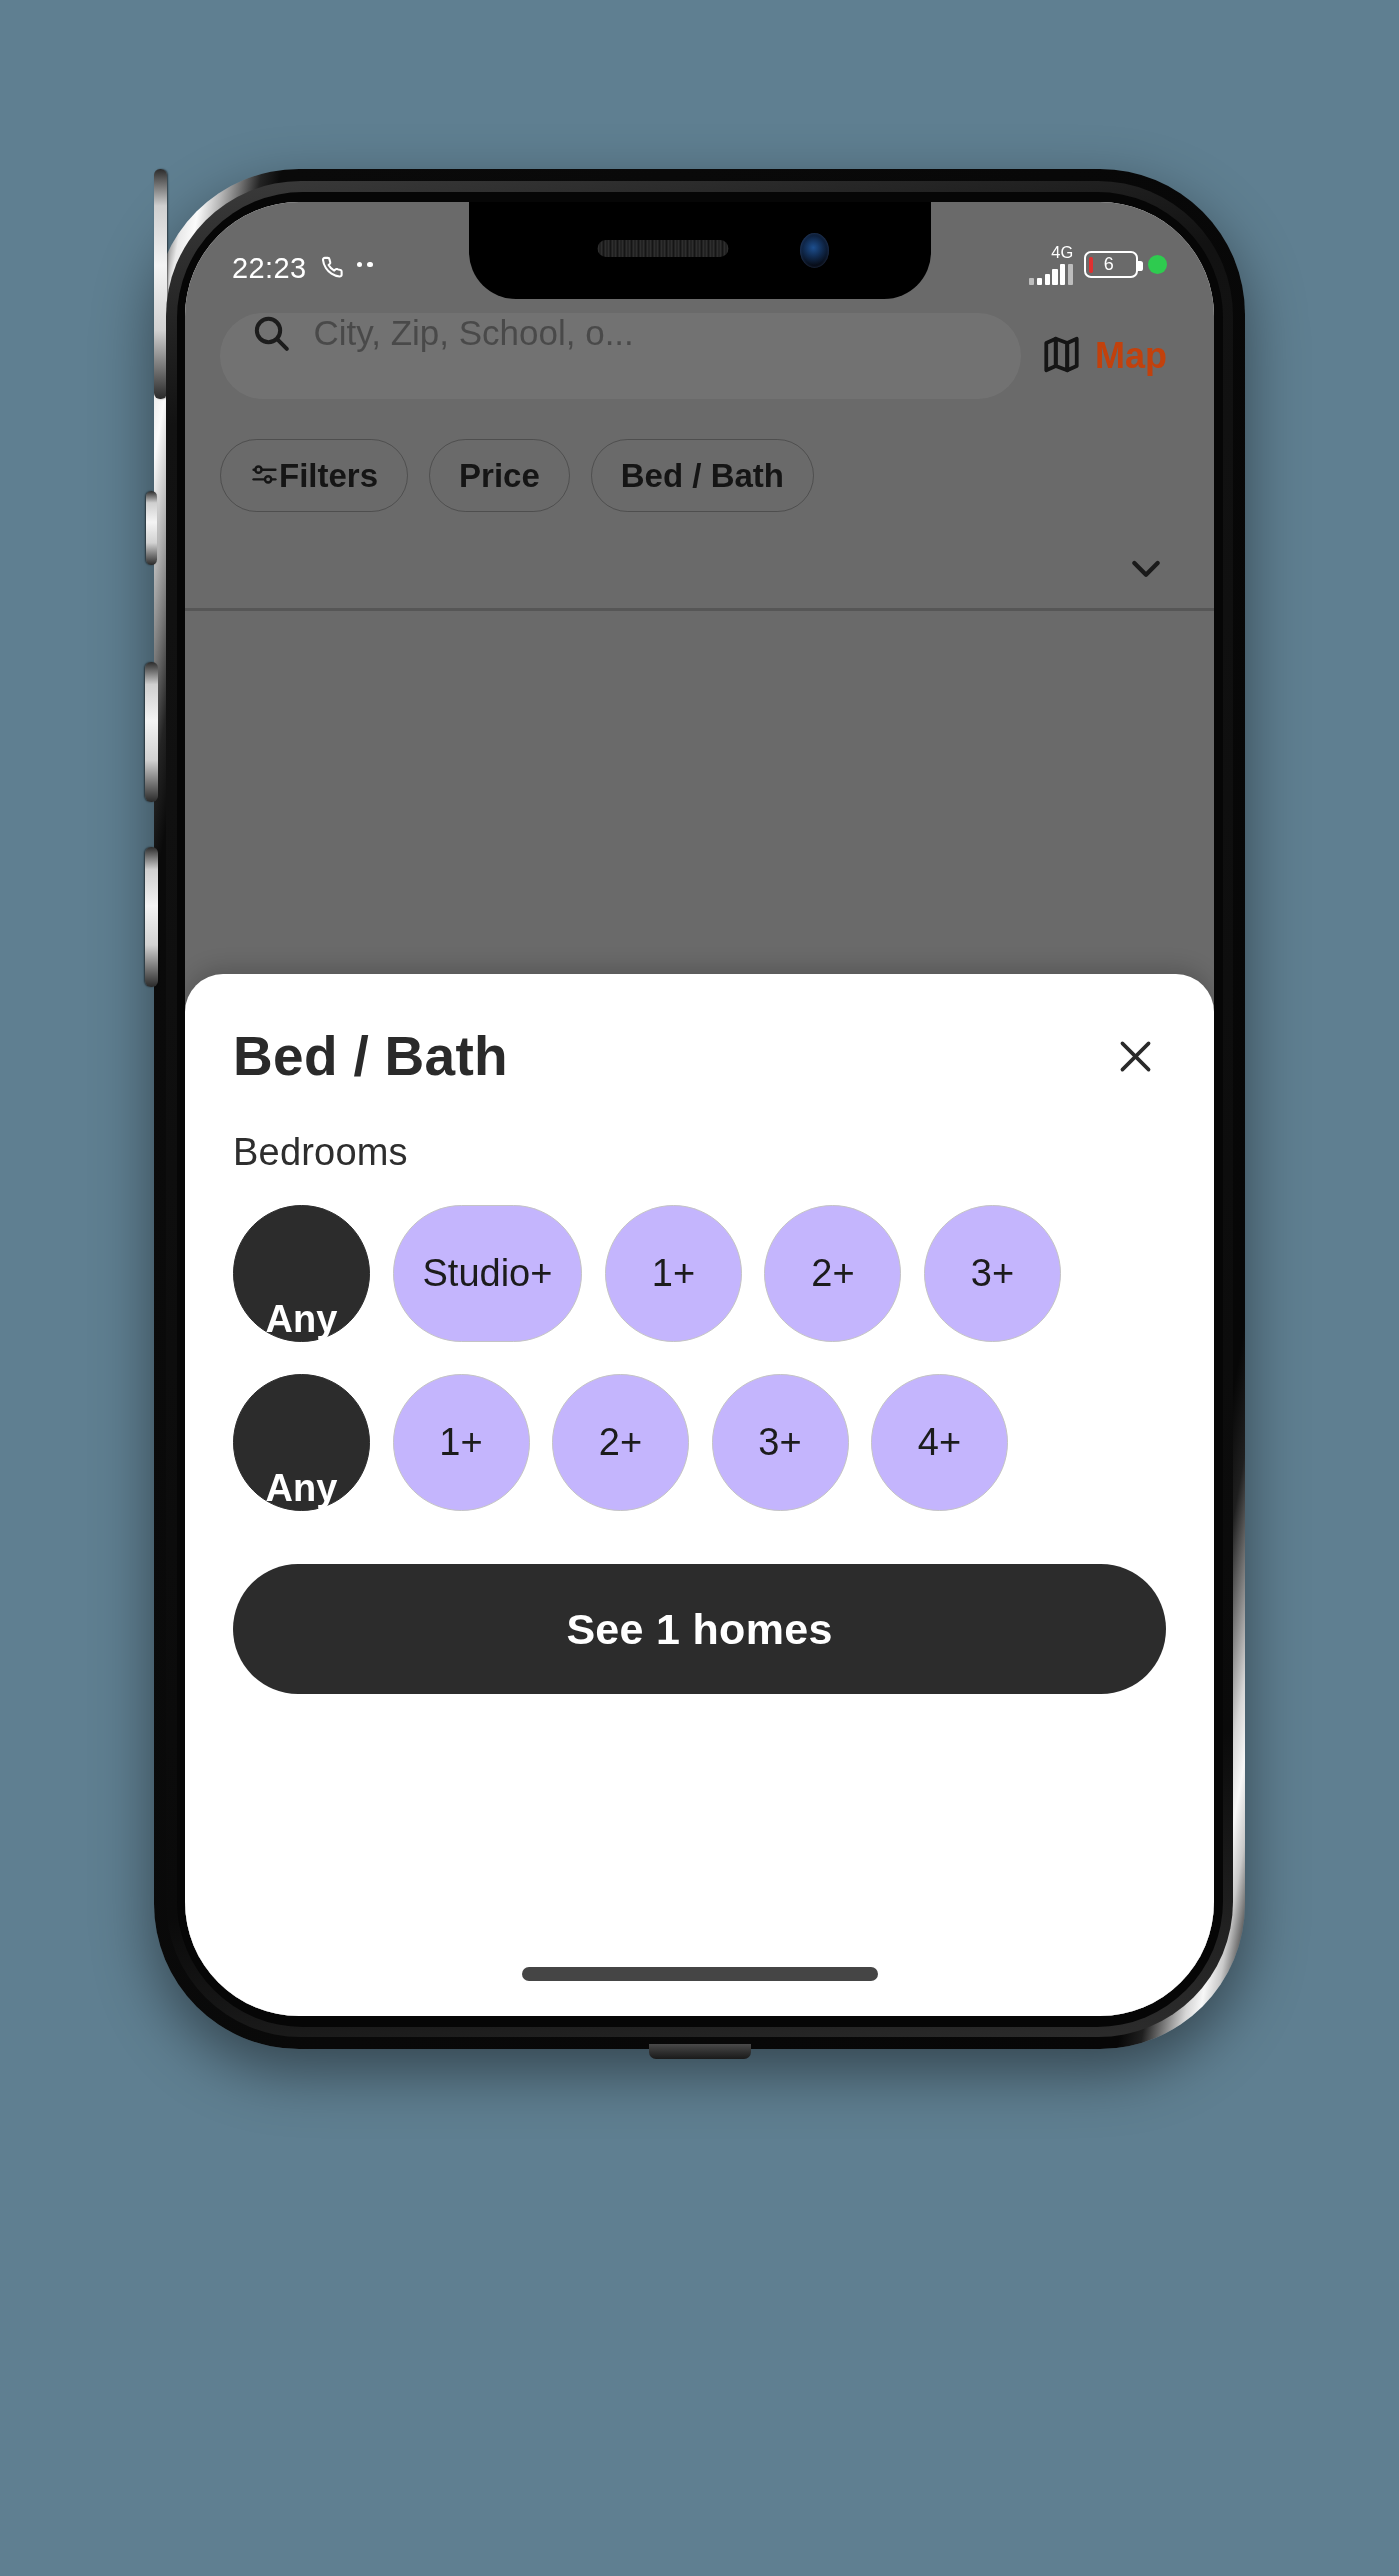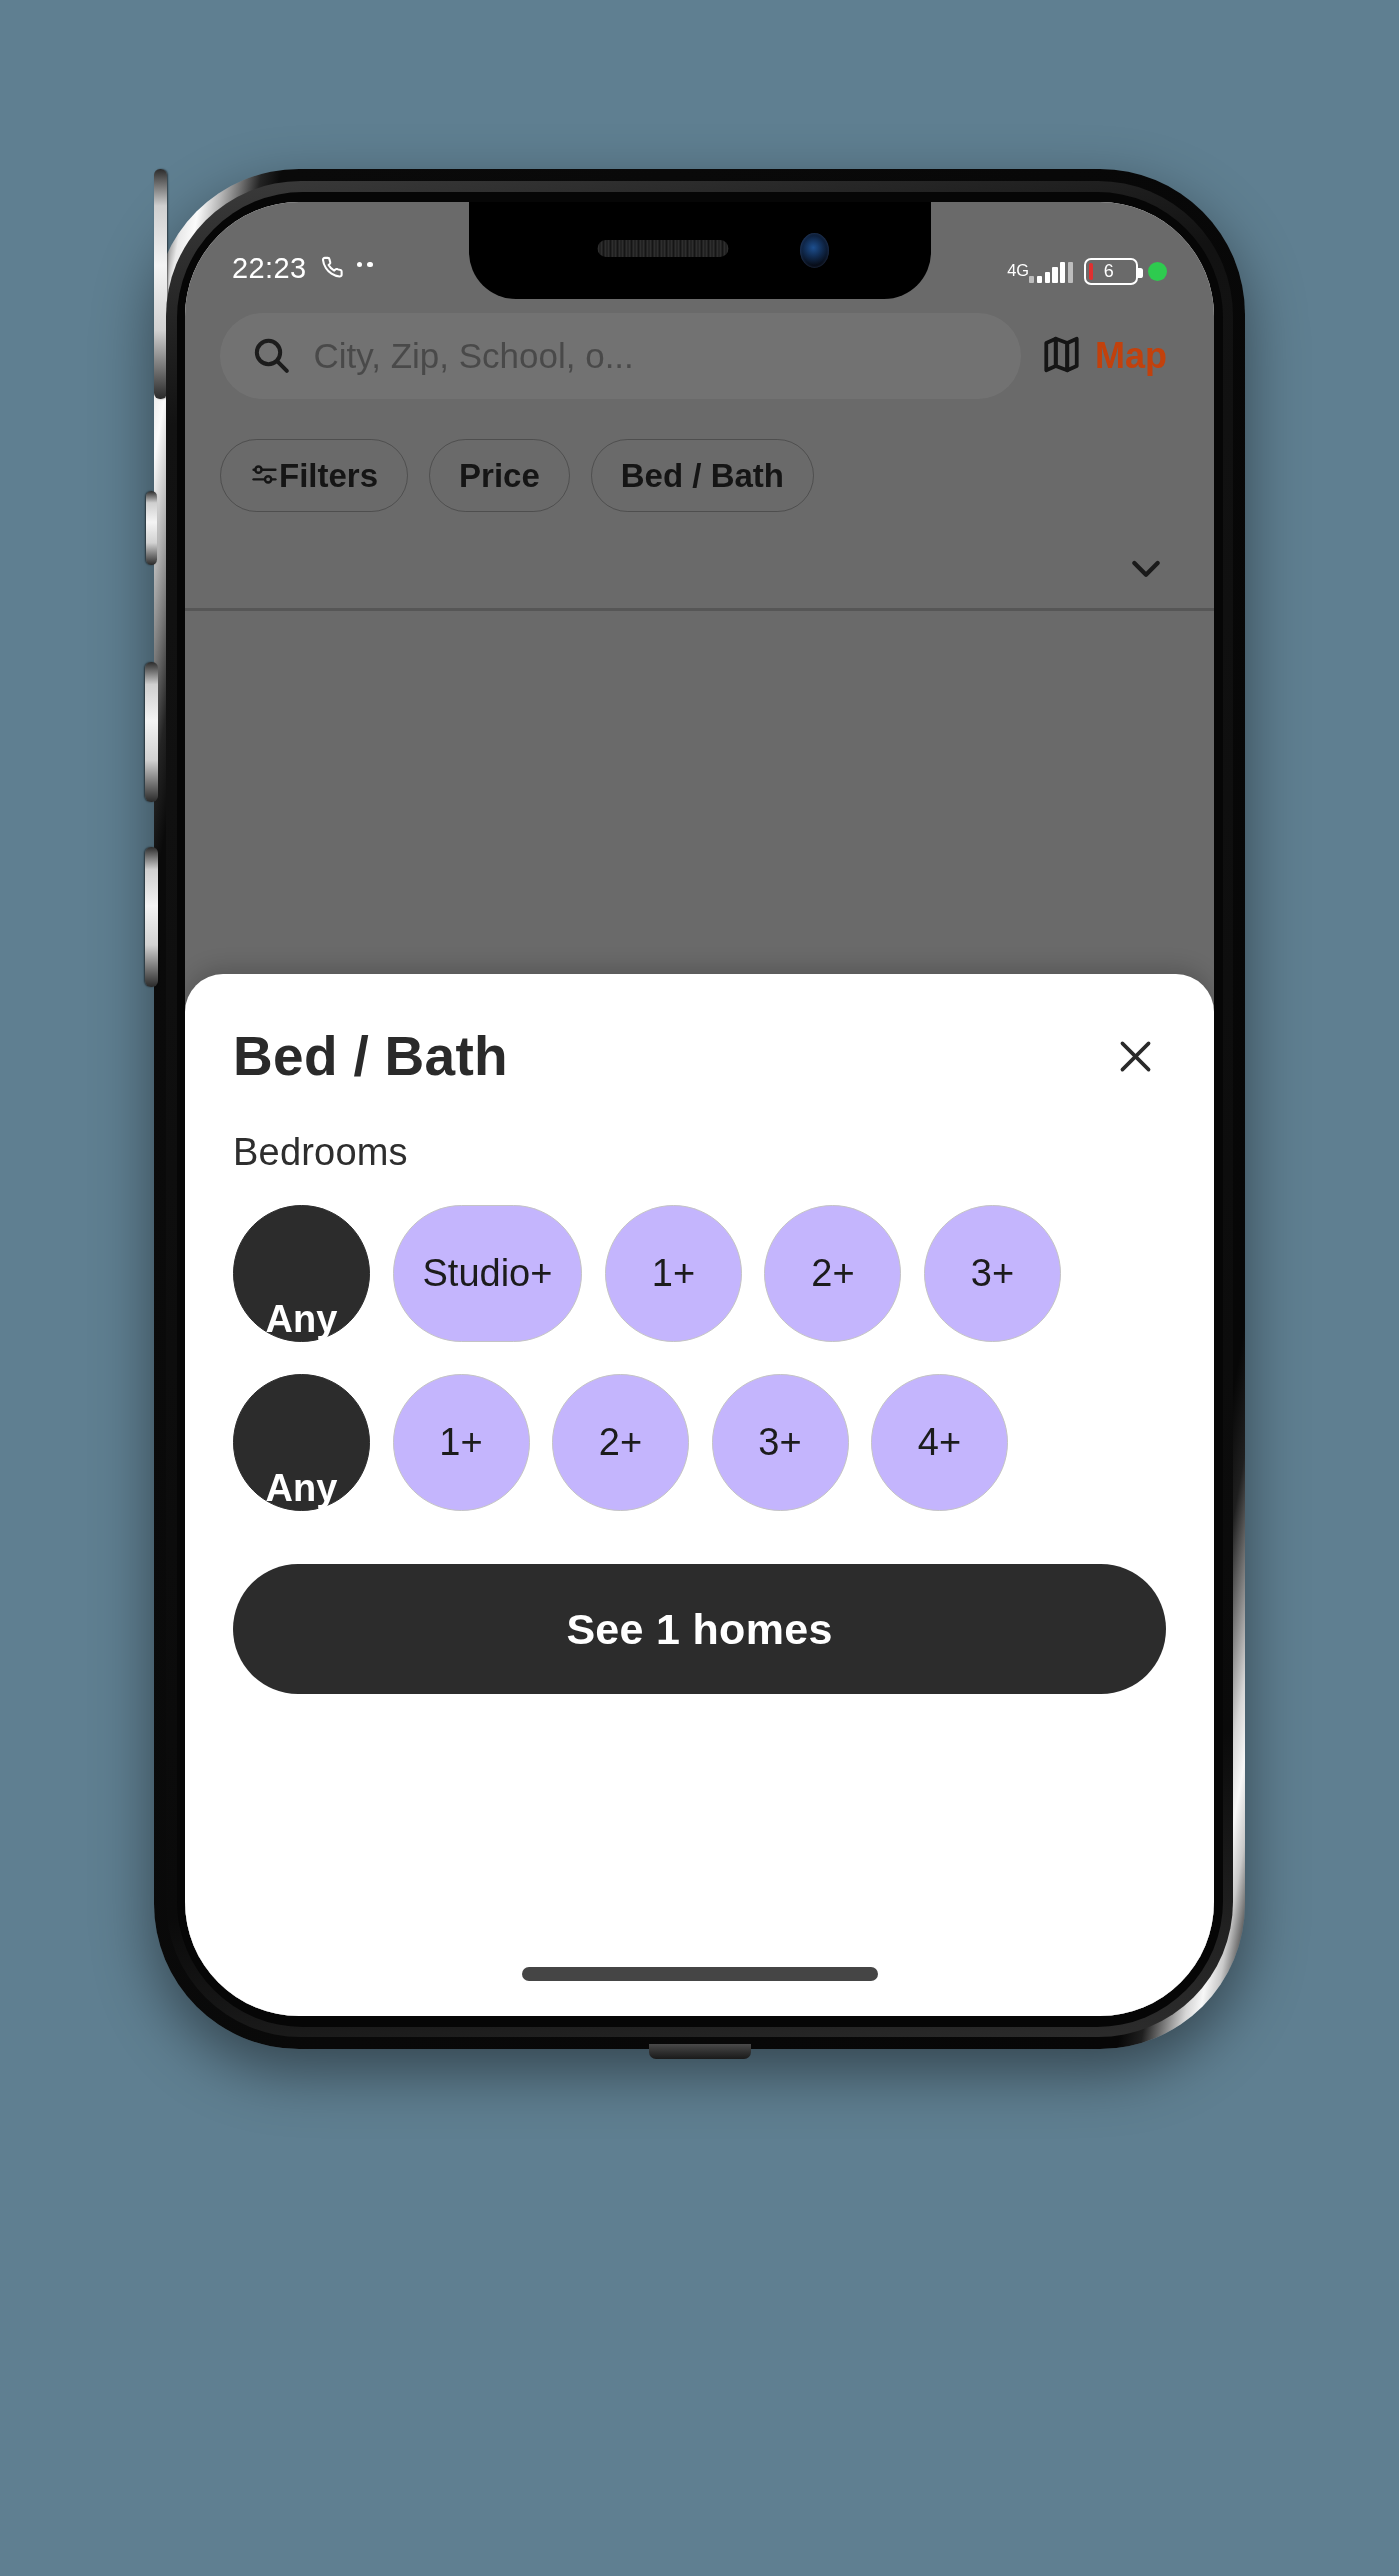--- a/index.html
+++ b/index.html
@@ -141,21 +141,21 @@
   .sb-left { display: flex; align-items: center; gap: 14px; }
   .sb-time { font-size: 29px; letter-spacing: 0.4px; font-weight: 400; }
   .sb-right { display: flex; align-items: center; gap: 10.4px; }
 
   .icon-phone-call { width: 22.5px; height: 22.5px; }
   .sb-dots {
     display: flex; gap: 5.2px; align-items: center; margin-bottom: 8.6px;
   }
   .sb-dots i { width: 5.2px; height: 5.2px; border-radius: 50%; background:#fff; display:block; }
 
-  .net-stack { display: flex; flex-direction: row; align-items: center; }
+  .net-stack { display: flex; flex-direction: column; align-items: flex-end; }
   .net-4g { font-size: 16.4px; line-height: 1; margin-bottom: 1.7px; margin-left: 14px; font-weight: 500;}
   .signal-row { display: flex; align-items: flex-end; gap: 2.6px; height: 22.5px; }
   .bar { width: 5.2px; background: #fff; border-radius: 0.9px; }
   .b1 { height: 7px; } .b2 { height: 11.2px; } .b3 { height: 15.6px; } .b4 { height: 21px; }
   .bar-dim { background: #bdbdbd; }
 
   .battery {
     width: 54px; height: 27px;
     border: 2.6px solid #fff;
     border-radius: 7px;
@@ -181,21 +181,21 @@
     display: flex; align-items: center;
     padding: 0 35px;
     gap: 19px;
     height: 104px;
   }
   .search-box {
     flex: 1;
     height: 86px;
     border-radius: 43px;
     background: rgba(255,255,255,0.06);
-    display: flex; align-items: center;
+    display: flex; align-items: flex-start;
     padding: 0 31px;
     gap: 22.5px;
     overflow: hidden;
   }
   .search-ph {
     font-size: 35px;
     color: rgba(30,30,30,0.48);
     white-space: nowrap;
   }
   .map-btn {

